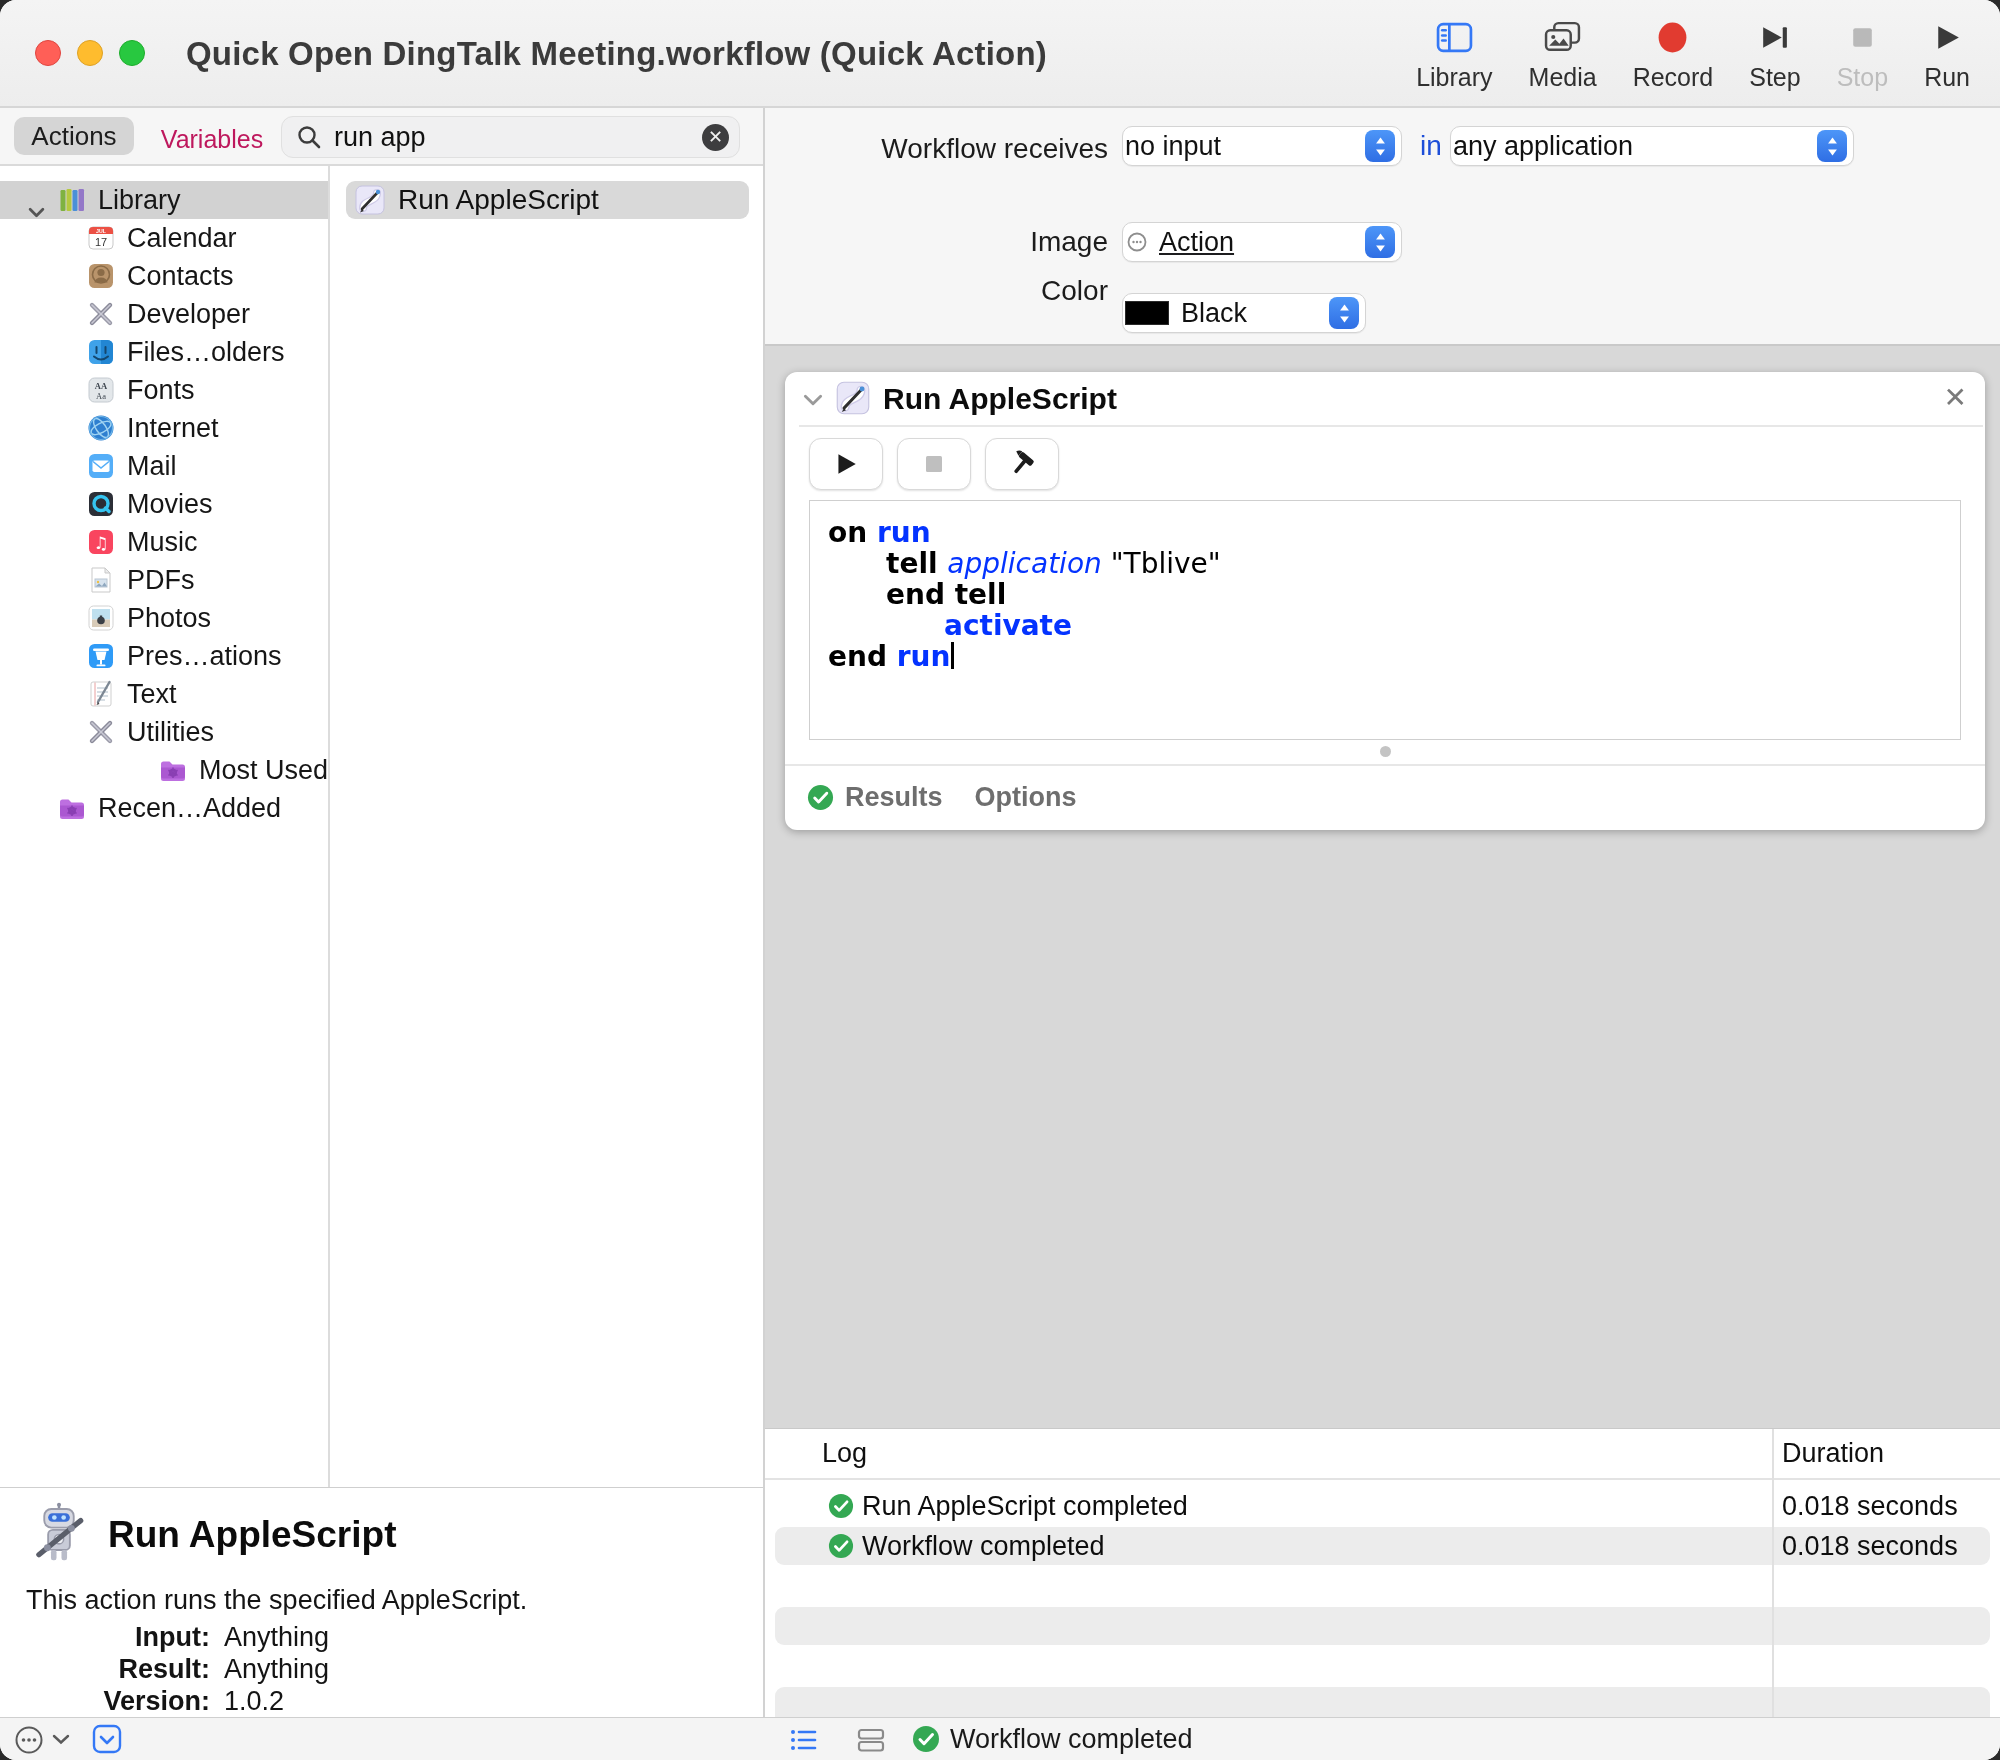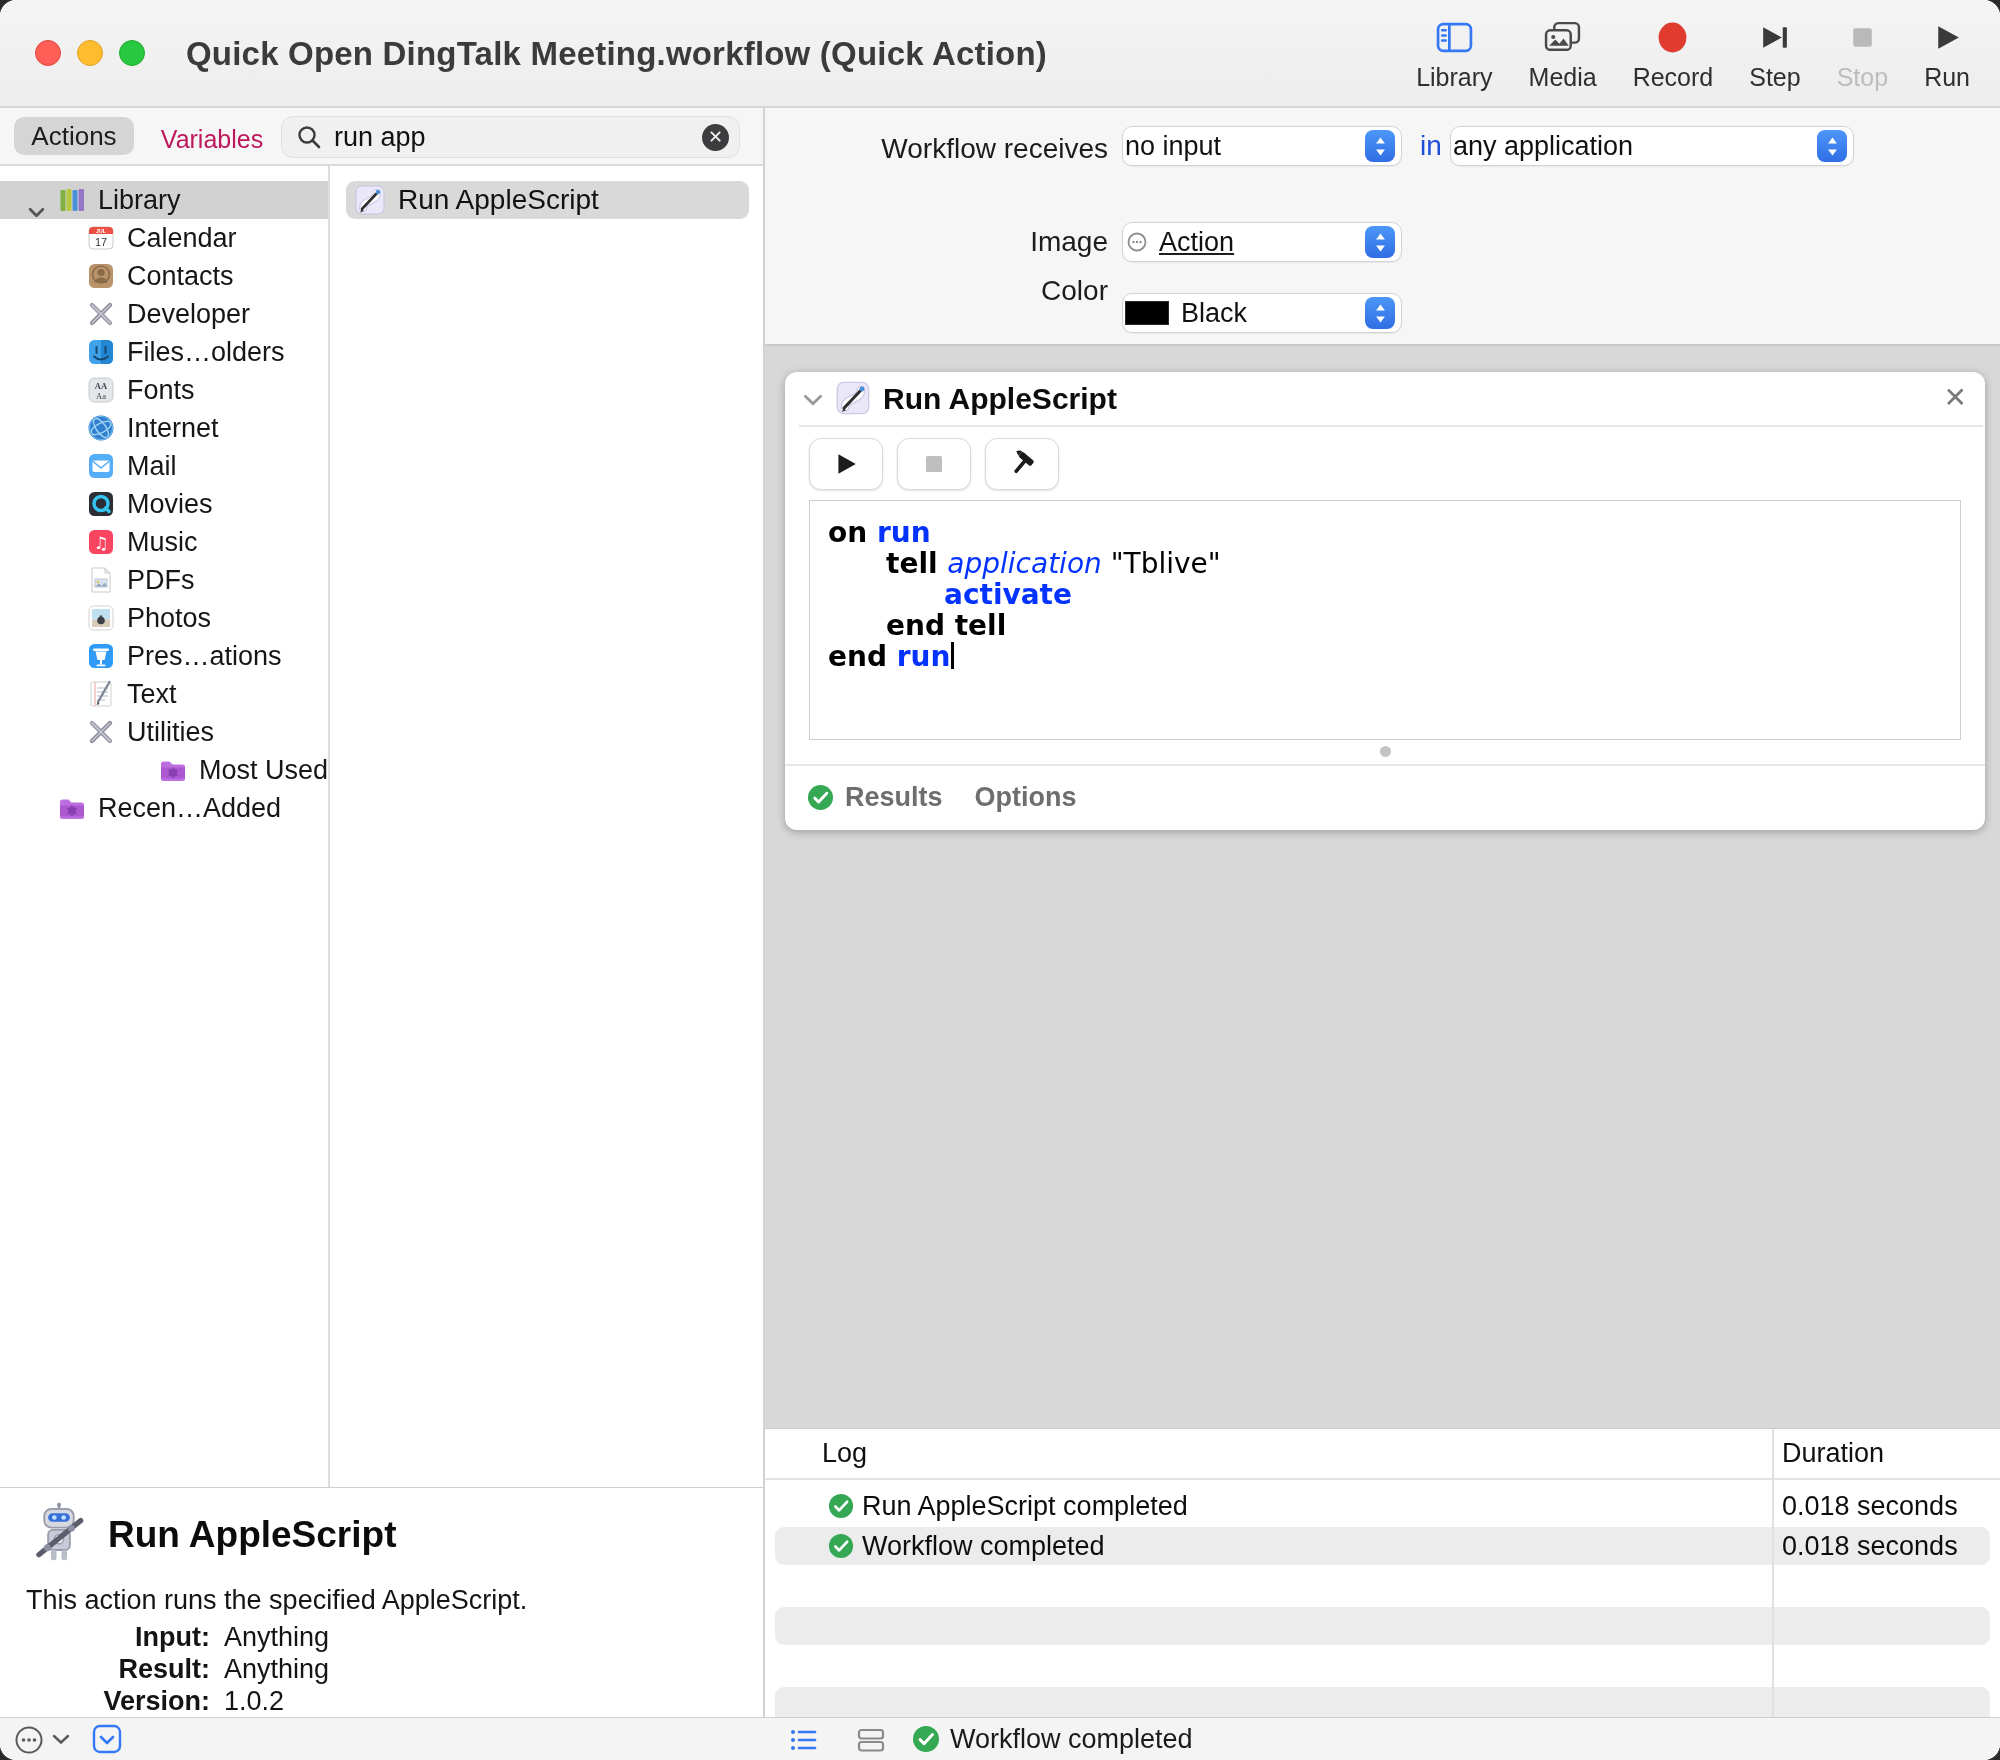--- a/index.html
+++ b/index.html
@@ -478,21 +478,21 @@
         <span class="stepper">
             <svg viewBox="0 0 10 16" width="13" height="21">
               <path d="M5 1 L8.4 5.6 H1.6 Z" fill="#fff"></path>
               <path d="M5 15 L1.6 10.4 H8.4 Z" fill="#fff"></path>
             </svg>
           </span>
       </div>
     </div>
     <div class="cfg-row" style="left:0;top:163px;width:100%;">
       <span class="cfg-label" style="left:0;">Color</span>
-      <div class="dd" style="left:357px;width:280px;margin-top:44px;">
+      <div class="dd" style="left:357px;width:244px;margin-top:44px;">
         <span class="swatch"></span>
         <span class="dd-text">Black</span>
         <span class="stepper">
             <svg viewBox="0 0 10 16" width="13" height="21">
               <path d="M5 1 L8.4 5.6 H1.6 Z" fill="#fff"></path>
               <path d="M5 15 L1.6 10.4 H8.4 Z" fill="#fff"></path>
             </svg>
           </span>
       </div>
     </div>
@@ -535,22 +535,22 @@
               <rect x="6" y="4" width="16" height="6.5" rx="2" fill="#1c1c1c"></rect>
               <rect x="12.4" y="9" width="3.6" height="16" rx="1.6" fill="#1c1c1c"></rect>
               <path d="M6 4 q-3.5 1 -4.5 4 l4.5 2 Z" fill="#1c1c1c"></path>
             </g>
           </svg>
       </div>
 
       <div class="codebox" id="codebox">
           <div class="code-line" style="padding-left: 0px;"><span class="tok-kw">on </span><span class="tok-cmd">run</span></div>
           <div class="code-line" style="padding-left: 58px;"><span class="tok-kw">tell </span><span class="tok-cls">application </span><span class="tok-str">"Tblive"</span></div>
+          <div class="code-line" style="padding-left: 58px;"><span class="tok-kw">end tell</span></div>
           <div class="code-line" style="padding-left: 116px;"><span class="tok-cmd">activate</span></div>
-          <div class="code-line" style="padding-left: 58px;"><span class="tok-kw">end tell</span></div>
           <div class="code-line" style="padding-left: 0px;"><span class="tok-kw">end </span><span class="tok-cmd">run</span><span class="caret"></span></div>
         </div>
       <div class="resize-dot"></div>
       <div class="card-fdiv"></div>
       <div class="card-footer">
         <span class="cf-check" id="footer-check">
             <svg viewBox="0 0 28 28">
               <circle cx="14" cy="14" r="13" fill="#34A853"></circle>
               <path d="M8 14.5 l4 4.2 L20.5 9.5" fill="none" stroke="#fff" stroke-width="3" stroke-linecap="round" stroke-linejoin="round"></path>
             </svg>

